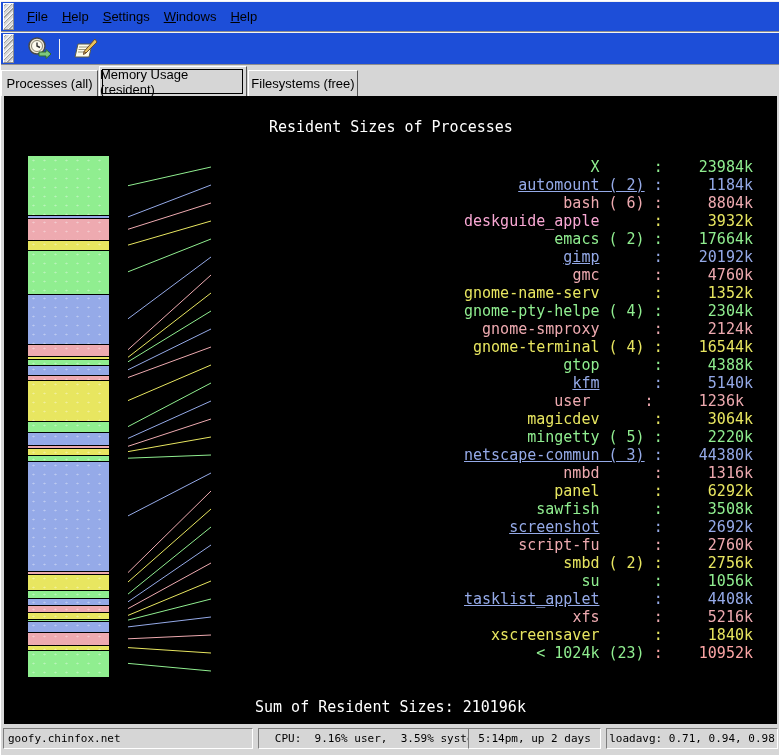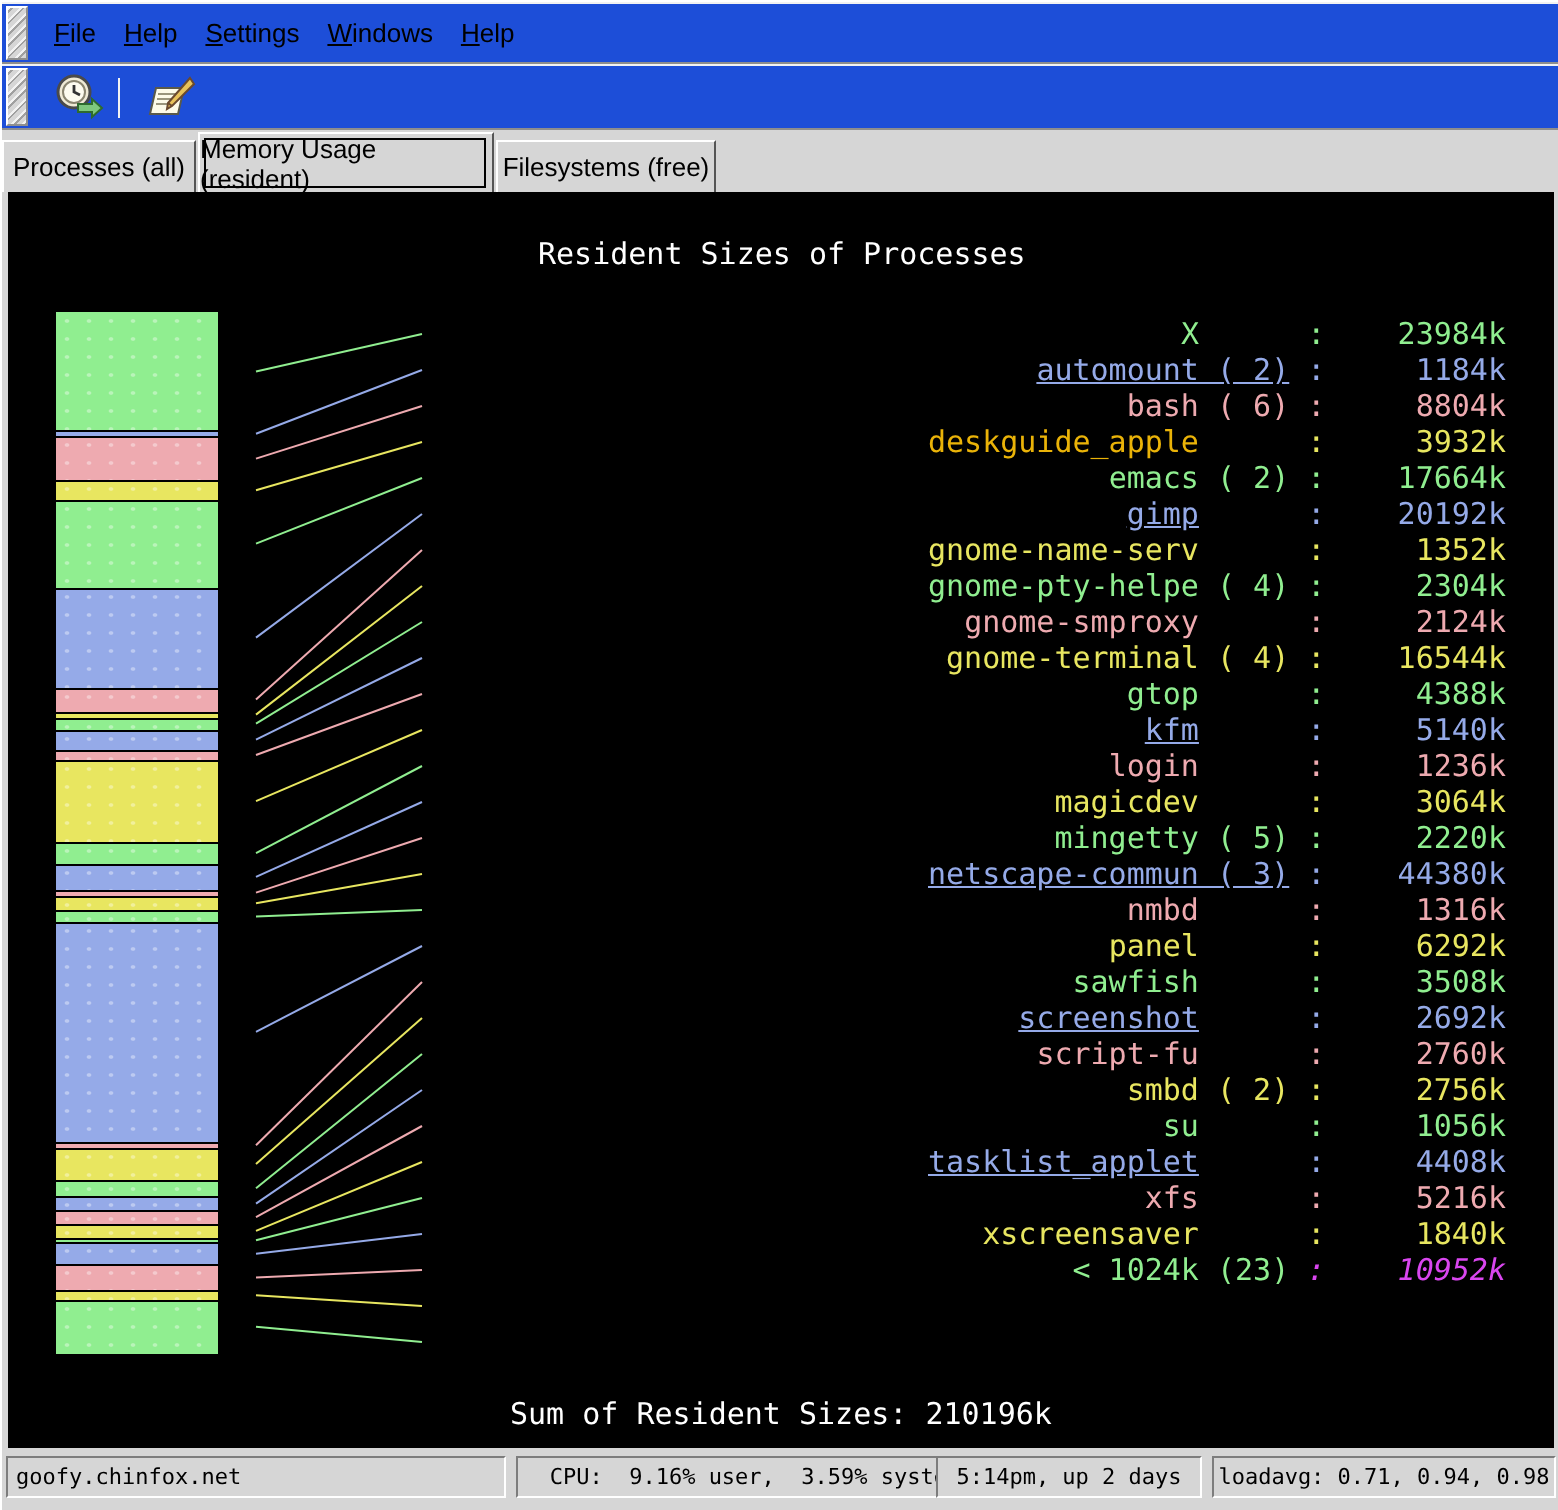--- a/index.html
+++ b/index.html
@@ -159,44 +159,45 @@
       <line x1="124" y1="524.1" x2="207" y2="503" stroke="#90ee90" stroke-width="1"></line>
       <line x1="124" y1="530.9" x2="207" y2="521" stroke="#95aae8" stroke-width="1"></line>
       <line x1="124" y1="542.8" x2="207" y2="539" stroke="#eeaab0" stroke-width="1"></line>
       <line x1="124" y1="551.6" x2="207" y2="557" stroke="#e8e660" stroke-width="1"></line>
       <line x1="124" y1="567.4" x2="207" y2="575" stroke="#90ee90" stroke-width="1"></line>
     </svg>
   <div id="process-list">
       <div class="prow"><span>              </span><span style="color: rgb(144, 238, 144);">X</span><span style="color: rgb(144, 238, 144);">      :    23984k</span></div>
       <div class="prow"><span>      </span><span style="color: rgb(149, 170, 232); text-decoration: underline;">automount ( 2)</span><span style="color: rgb(149, 170, 232);"> :     1184k</span></div>
       <div class="prow"><span>           </span><span style="color: rgb(238, 170, 176);">bash ( 6)</span><span style="color: rgb(238, 170, 176);"> :     8804k</span></div>
-      <div class="prow"><span></span><span style="color: #eab308;">deskguide_apple</span><span style="color: rgb(232, 230, 96);">      :     3932k</span></div>
+      <div class="prow"><span></span><span style="color: #f9a8d4;">deskguide_apple</span><span style="color: rgb(232, 230, 96);">      :     3932k</span></div>
       <div class="prow"><span>          </span><span style="color: rgb(144, 238, 144);">emacs ( 2)</span><span style="color: rgb(144, 238, 144);"> :    17664k</span></div>
       <div class="prow"><span>           </span><span style="color: rgb(149, 170, 232); text-decoration: underline;">gimp</span><span style="color: rgb(149, 170, 232);">      :    20192k</span></div>
+      <div class="prow"><span>            </span><span style="color: rgb(238, 170, 176);">gmc</span><span style="color: rgb(238, 170, 176);">      :     4760k</span></div>
       <div class="prow"><span></span><span style="color: rgb(232, 230, 96);">gnome-name-serv</span><span style="color: rgb(232, 230, 96);">      :     1352k</span></div>
       <div class="prow"><span></span><span style="color: rgb(144, 238, 144);">gnome-pty-helpe ( 4)</span><span style="color: rgb(144, 238, 144);"> :     2304k</span></div>
       <div class="prow"><span>  </span><span style="color: rgb(238, 170, 176);">gnome-smproxy</span><span style="color: rgb(238, 170, 176);">      :     2124k</span></div>
       <div class="prow"><span> </span><span style="color: rgb(232, 230, 96);">gnome-terminal ( 4)</span><span style="color: rgb(232, 230, 96);"> :    16544k</span></div>
       <div class="prow"><span>           </span><span style="color: rgb(144, 238, 144);">gtop</span><span style="color: rgb(144, 238, 144);">      :     4388k</span></div>
       <div class="prow"><span>            </span><span style="color: rgb(149, 170, 232); text-decoration: underline;">kfm</span><span style="color: rgb(149, 170, 232);">      :     5140k</span></div>
-      <div class="prow"><span>          </span><span style="color: rgb(238, 170, 176);">login</span><span style="color: rgb(238, 170, 176);">      :     1236k</span></div>
+      <div class="prow"><span>          </span><span style="color: rgb(238, 170, 176);">user</span><span style="color: rgb(238, 170, 176);">      :     1236k</span></div>
       <div class="prow"><span>       </span><span style="color: rgb(232, 230, 96);">magicdev</span><span style="color: rgb(232, 230, 96);">      :     3064k</span></div>
       <div class="prow"><span>       </span><span style="color: rgb(144, 238, 144);">mingetty ( 5)</span><span style="color: rgb(144, 238, 144);"> :     2220k</span></div>
       <div class="prow"><span></span><span style="color: rgb(149, 170, 232); text-decoration: underline;">netscape-commun ( 3)</span><span style="color: rgb(149, 170, 232);"> :    44380k</span></div>
       <div class="prow"><span>           </span><span style="color: rgb(238, 170, 176);">nmbd</span><span style="color: rgb(238, 170, 176);">      :     1316k</span></div>
       <div class="prow"><span>          </span><span style="color: rgb(232, 230, 96);">panel</span><span style="color: rgb(232, 230, 96);">      :     6292k</span></div>
       <div class="prow"><span>        </span><span style="color: rgb(144, 238, 144);">sawfish</span><span style="color: rgb(144, 238, 144);">      :     3508k</span></div>
       <div class="prow"><span>     </span><span style="color: rgb(149, 170, 232); text-decoration: underline;">screenshot</span><span style="color: rgb(149, 170, 232);">      :     2692k</span></div>
       <div class="prow"><span>      </span><span style="color: rgb(238, 170, 176);">script-fu</span><span style="color: rgb(238, 170, 176);">      :     2760k</span></div>
       <div class="prow"><span>           </span><span style="color: rgb(232, 230, 96);">smbd ( 2)</span><span style="color: rgb(232, 230, 96);"> :     2756k</span></div>
       <div class="prow"><span>             </span><span style="color: rgb(144, 238, 144);">su</span><span style="color: rgb(144, 238, 144);">      :     1056k</span></div>
       <div class="prow"><span></span><span style="color: rgb(149, 170, 232); text-decoration: underline;">tasklist_applet</span><span style="color: rgb(149, 170, 232);">      :     4408k</span></div>
       <div class="prow"><span>            </span><span style="color: rgb(238, 170, 176);">xfs</span><span style="color: rgb(238, 170, 176);">      :     5216k</span></div>
       <div class="prow"><span>   </span><span style="color: rgb(232, 230, 96);">xscreensaver</span><span style="color: rgb(232, 230, 96);">      :     1840k</span></div>
-      <div class="prow"><span>        </span><span style="color: rgb(144, 238, 144);">&lt; 1024k (23)</span><span style="color: #d946ef; font-style: italic;"> :    10952k</span></div>
+      <div class="prow"><span>        </span><span style="color: rgb(144, 238, 144);">&lt; 1024k (23)</span><span style="color: #fca5a5;"> :    10952k</span></div>
     </div>
   <div id="sum-line">Sum of Resident Sizes: 210196k</div>
 </div>
 
 <div id="statusbar">
   <div class="status-box" id="status-host">goofy.chinfox.net</div>
   <div class="status-box" id="status-cpu">CPU:  9.16% user,  3.59% system</div>
   <div class="status-box" id="status-time">5:14pm, up 2 days</div>
   <div class="status-box" id="status-load">loadavg: 0.71, 0.94, 0.98</div>
 </div>

